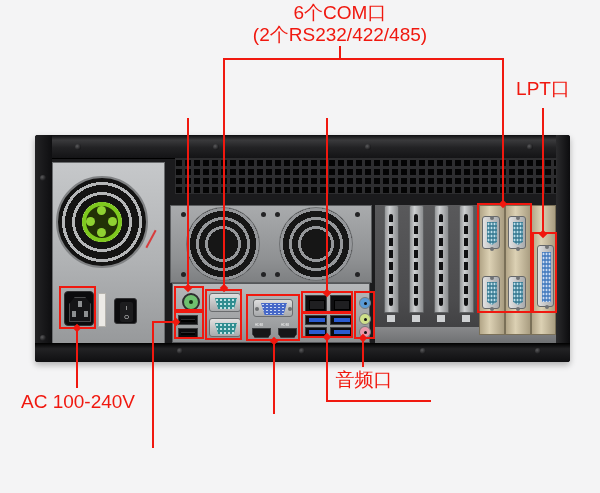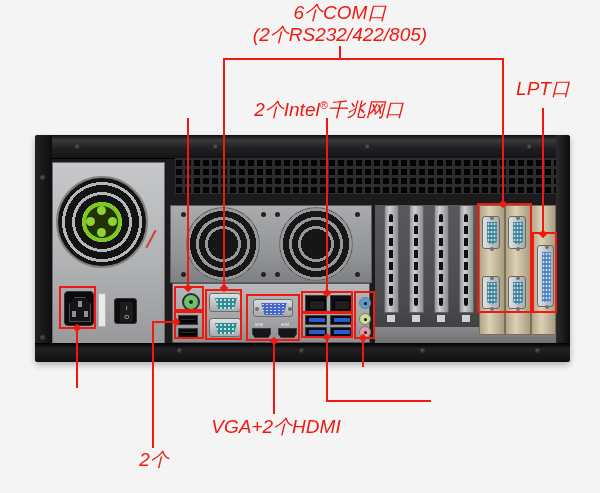--- a/index.html
+++ b/index.html
@@ -1,17 +1,17 @@
 <!DOCTYPE html>
 <html><head>
 <meta charset="utf-8">
 <style>
   * { margin:0; padding:0; box-sizing:border-box; }
   body { background:#e9e9ea; font-family:"Liberation Sans","DejaVu Sans",sans-serif; }
-  #stage { position:relative; width:600px; height:493px; background:#f4f4f5; overflow:hidden;font-style:italic; }
+  #stage { position:relative; width:600px; height:493px; background:#f4f4f5; overflow:hidden; }
 
   
   .lbl { position:absolute; color:#f0180f; font-size:19px; line-height:22px; text-align:center;
          white-space:nowrap; transform:translateX(-50%); }
   .lbl sup { font-size:11px; }
   .ln { position:absolute; background:#f0180f; }
   .bx { position:absolute; border:2px solid #f0180f; }
   .dm { position:absolute; width:6px; height:6px; background:#f0180f; transform:rotate(45deg); }
 
   
@@ -315,24 +315,23 @@
   <div class="dm" style="left:324px;top:290px;"></div>
   <div class="dm" style="left:540px;top:231px;"></div>
   <div class="dm" style="left:74px;top:325px;"></div>
   <div class="dm" style="left:173px;top:319px;"></div>
   <div class="dm" style="left:271px;top:338px;"></div>
   <div class="dm" style="left:324px;top:334px;"></div>
   <div class="dm" style="left:360px;top:335px;"></div>
 
   <div class="lbl" style="left:340px;top:2px;">
     <div>6个COM口</div>
-    <div>(2个RS232/422/805)</div>
+    <div>(2个RS232/422/485)</div>
   </div>
-  <div class="lbl" style="left:329px;top:94px;"><span>2个Intel</span><sup>®</sup><span>千兆网口</span></div>
   <div class="lbl" style="left:543px;top:78px;">LPT口</div>
+  <div class="lbl" style="left:78px;top:391px;">AC 100-240V</div>
   <div class="lbl" style="left:154px;top:449px;">
-    <div>2个</div>
   </div>
   <div class="lbl" style="left:276px;top:416px;">
-    <div>VGA+2个HDMI</div>
   </div>
+  <div class="lbl" style="left:364px;top:369px;">音频口</div>
 
 </div>
 
 </body></html>

